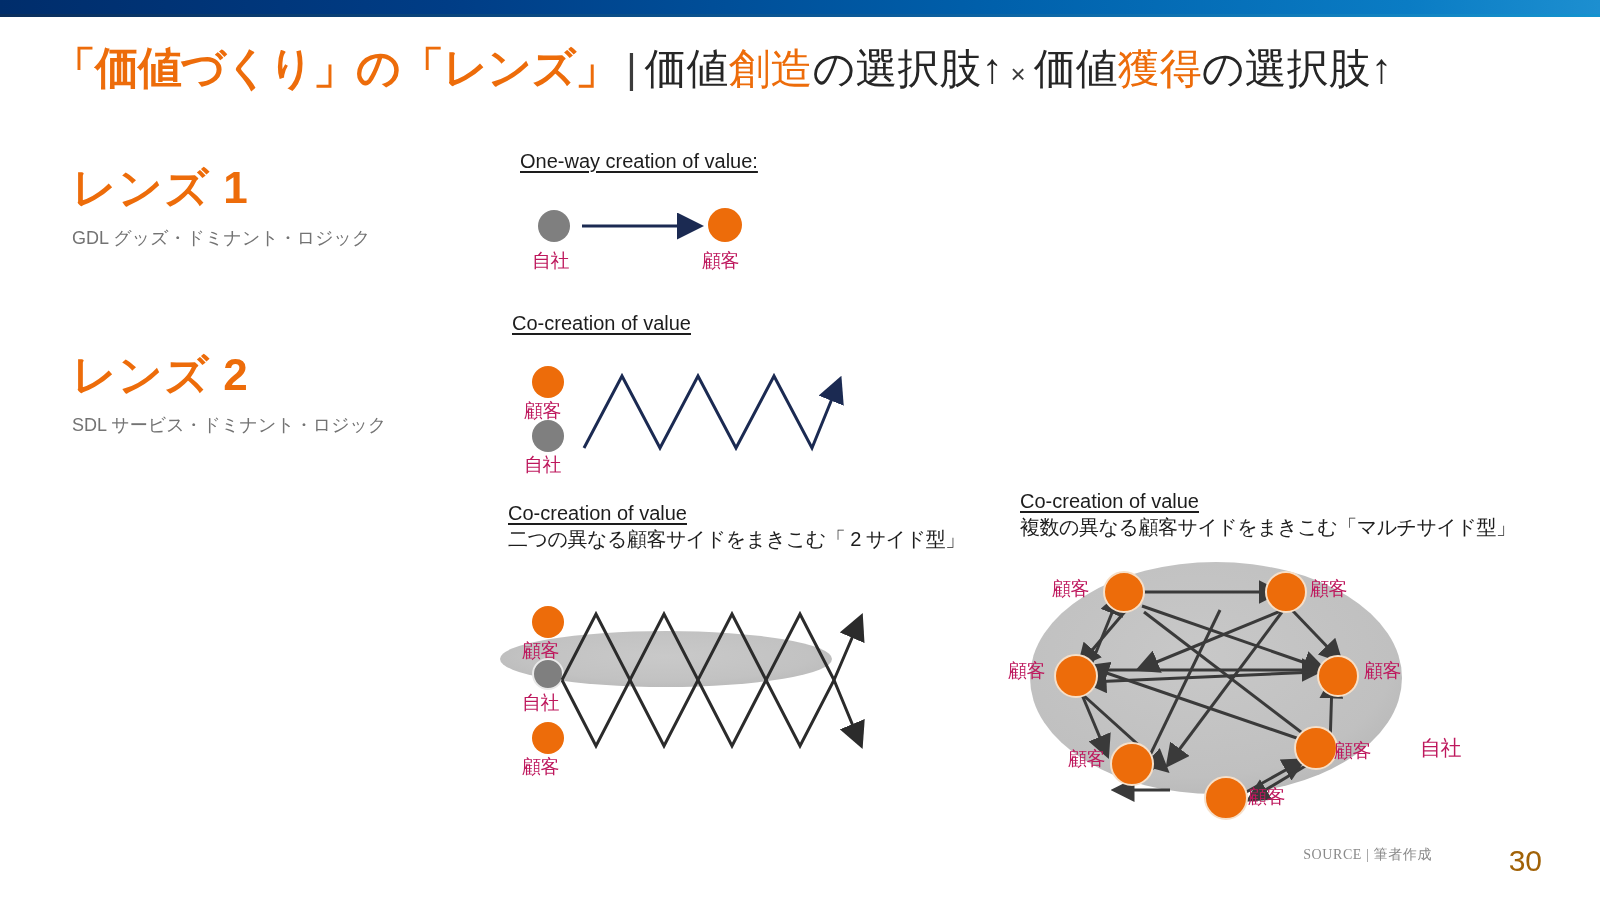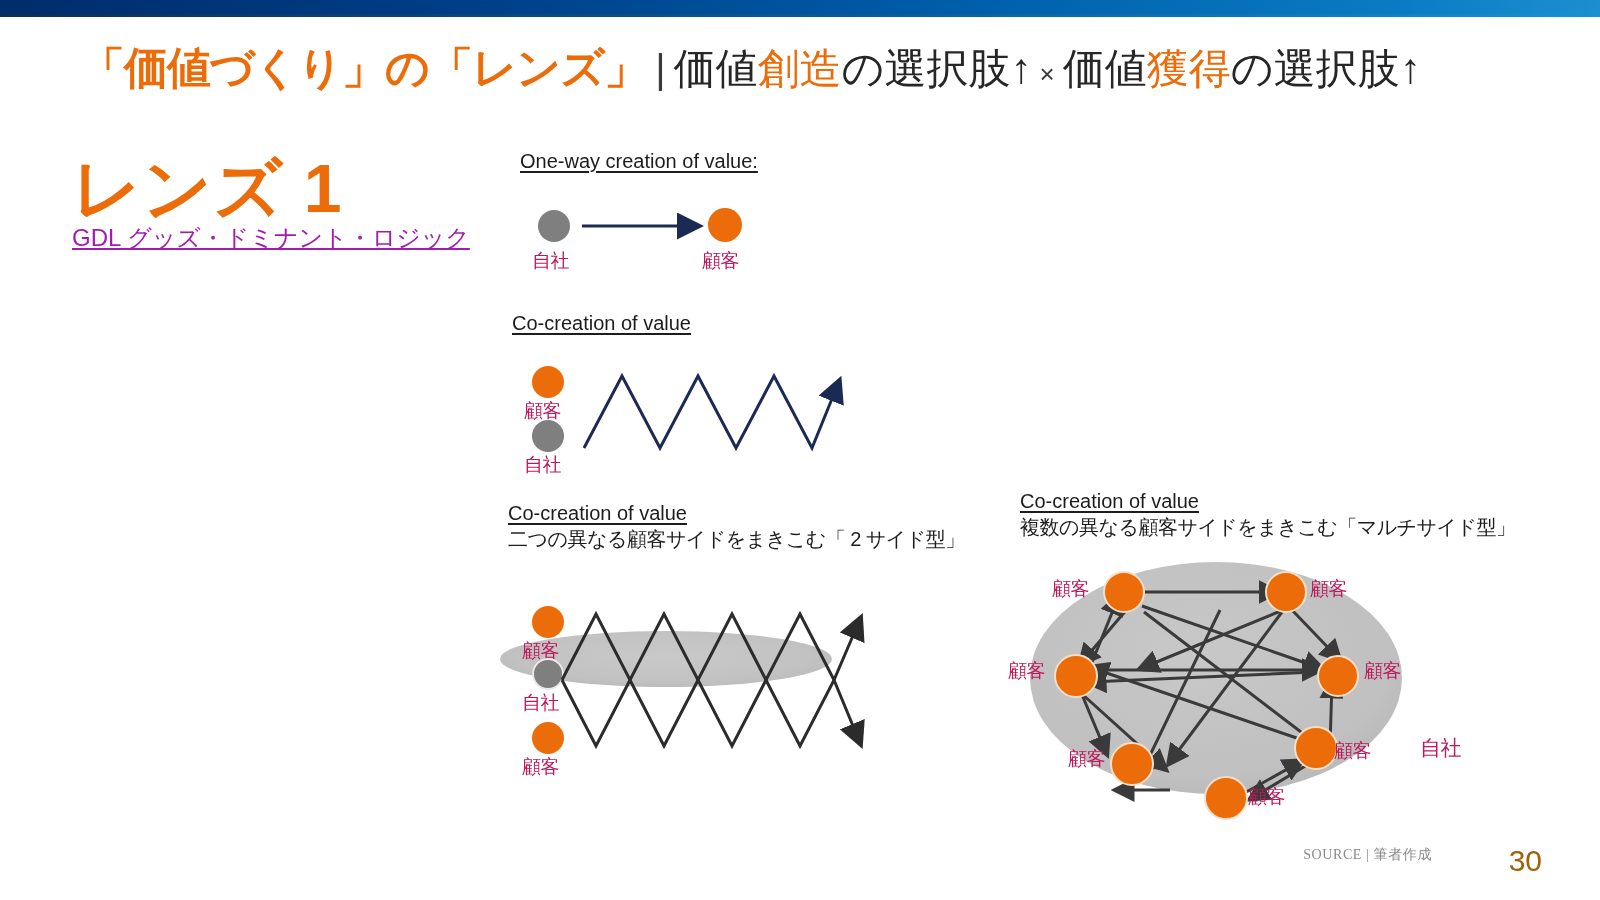--- a/index.html
+++ b/index.html
@@ -21,38 +21,37 @@
     position:absolute;left:0;top:14px;width:1600px;height:3px;
     background:linear-gradient(90deg,#0a2e5c 0%,#0b5b9a 55%,#1493cf 100%);
   }
 
   
   .title{
     position:absolute;left:52px;top:38px;width:1520px;height:62px;
     white-space:nowrap;
     line-height:60px;
     font-size:43px;
-    margin-left:29px;
   }
   .t-strong{
     font-weight:bold;color:#ED6C0A;font-size:44px;letter-spacing:-1px;
   }
   .t-sep{color:#3c3c3c;font-weight:400;font-size:40px;padding:0 8px;}
   .t-dark{color:#262626;font-weight:400;font-size:42px;}
   .t-orange{color:#ED6C0A;font-weight:400;font-size:42px;}
   .t-x{color:#3c3c3c;font-size:26px;padding:0 8px;}
 
   
   .lens{position:absolute;left:72px;}
   .lens-title{
-    color:#ED6C0A;font-weight:bold;font-size:68px;line-height:62px;
+    color:#ED6C0A;font-weight:bold;font-size:44px;line-height:62px;
     letter-spacing:1px;white-space:nowrap;
   }
   .lens-sub{
-    color:#a21caf;font-size:24px;line-height:30px;margin-top:4px;white-space:nowrap;text-decoration:underline;
+    color:#737373;font-size:18px;line-height:30px;margin-top:4px;white-space:nowrap;
   }
   #lens1{top:157px;}
   #lens2{top:344px;}
   #lens3{top:524px;}
 
   
   .diagram{position:absolute;}
   .dg-head{white-space:nowrap;}
   .dg-en{
     font-size:20px;color:#1d1d1d;text-decoration:underline;
@@ -89,20 +88,24 @@
   <div class="topbar"></div>
   <div class="topbar-underline"></div>
 
   <div class="title">
     <span class="t-strong">「価値づくり」の「レンズ」</span><span class="t-sep">|</span><span class="t-dark">価値</span><span class="t-orange">創造</span><span class="t-dark">の選択肢↑</span><span class="t-x">×</span><span class="t-dark">価値</span><span class="t-orange">獲得</span><span class="t-dark">の選択肢↑</span>
   </div>
 
   <div class="lens" id="lens1">
     <div class="lens-title">レンズ 1</div>
     <div class="lens-sub">GDL グッズ・ドミナント・ロジック</div>
+  </div>
+  <div class="lens" id="lens2">
+    <div class="lens-title">レンズ 2</div>
+    <div class="lens-sub">SDL サービス・ドミナント・ロジック</div>
   </div>
   <div class="lens" id="lens3">
   </div>
 
   <div class="diagram" style="left:520px;top:148px;width:420px;height:130px;">
     <div class="dg-head">
       <span class="dg-en">One-way creation of value:</span>
     </div>
 
     <div class="dot dot-gray" style="left:18px;top:62px;width:32px;height:32px;"></div>

